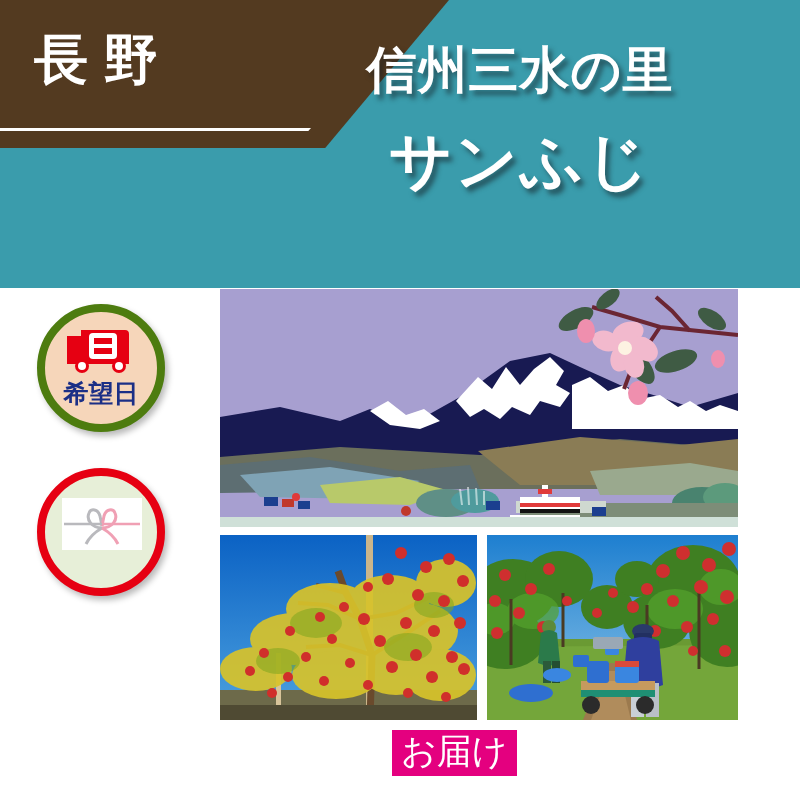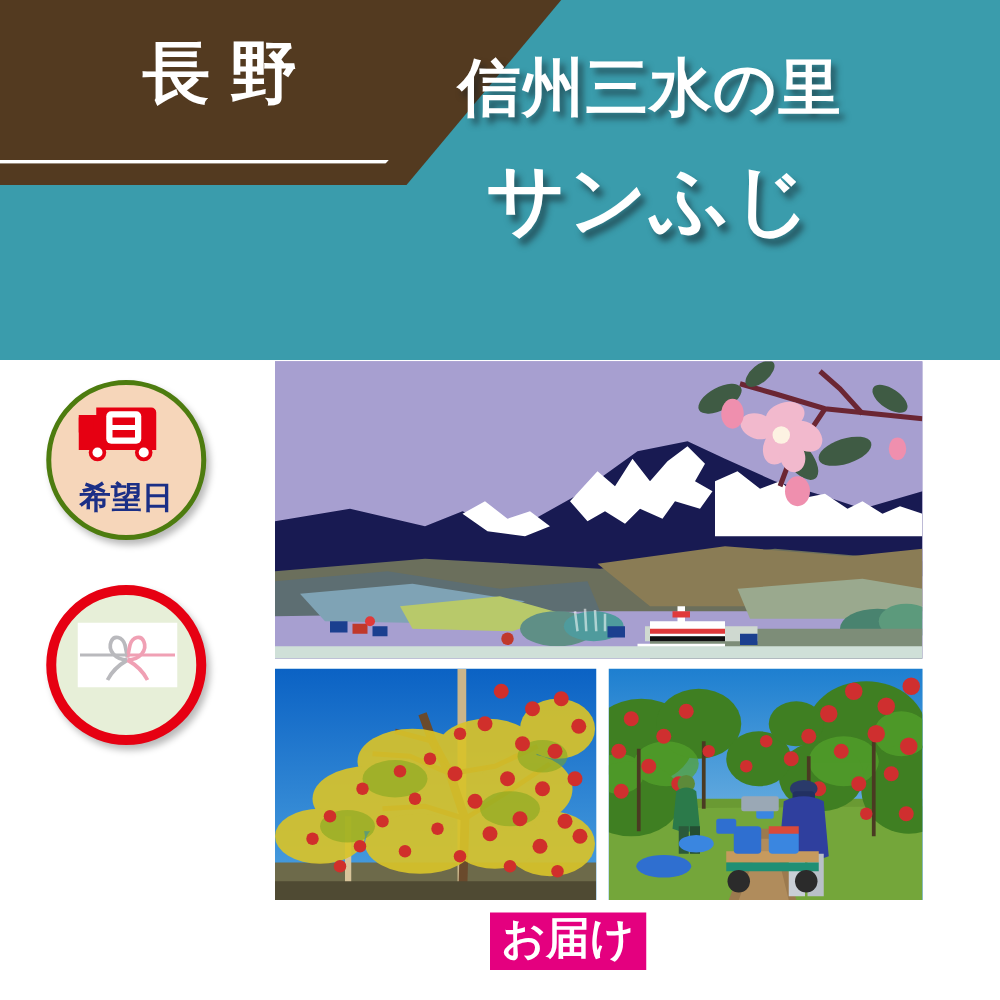--- a/index.html
+++ b/index.html
@@ -11,55 +11,55 @@
   .header{position:absolute;left:0;top:0;width:800px;height:288px;background:#3a9cac;}
   .pref-banner{position:absolute;left:-6px;top:-6px;width:460px;height:154px;
      background:#533a20;
      clip-path:polygon(0 0, 100% 0, 72% 100%, 0 100%);}
   .pref-banner-inner{position:absolute;left:-6px;top:-6px;width:448px;height:143px;
      border:3px solid #ffffff;box-sizing:border-box;
      clip-path:polygon(0 0, 100% 0, 71.5% 100%, 0 100%);
      background:transparent;}
   .pref-label{position:absolute;left:34px;top:32px;width:220px;
      font-size:54px;font-weight:bold;color:#ffffff;letter-spacing:16px;
-     line-height:1;text-align:right;}
+     line-height:1;text-align:left;}
 
   .title-wrap{position:absolute;left:250px;top:42px;width:540px;text-align:center;}
   .title-line1{font-size:50px;font-weight:bold;color:#ffffff;line-height:1.12;
      letter-spacing:1px;
      text-shadow:4px 5px 5px rgba(20,30,35,.55);}
   .title-line2{margin-top:29px;font-size:62px;font-weight:bold;color:#ffffff;
      line-height:1.1;letter-spacing:2px;
      text-shadow:4px 5px 5px rgba(20,30,35,.55);}
 
   
   .badge{position:absolute;border-radius:50%;box-sizing:border-box;
      box-shadow:3px 4px 6px rgba(0,0,0,.28);}
   .badge-date{left:37px;top:304px;width:128px;height:128px;
-     background:#f6d6ba;border:4px solid #4d7c0f;}
+     background:#f6d6ba;border:8px solid #4d7c0f;}
   .badge-noshi{left:37px;top:468px;width:128px;height:128px;
      background:#e7efd8;border:8px solid #e60012;}
   .badge-cap{position:absolute;left:0;right:0;text-align:center;
      font-size:25px;font-weight:bold;color:#1b2f86;letter-spacing:0px;}
   .badge-date .badge-cap{bottom:14px;}
   .badge-noshi .badge-cap{bottom:12px;font-size:27px;letter-spacing:3px;}
   .truck{position:absolute;left:20px;top:14px;width:76px;height:50px;}
   .noshi-img{position:absolute;left:17px;top:22px;width:80px;height:52px;}
 
   
   .main-pic{position:absolute;left:220px;top:289px;width:518px;height:238px;
      overflow:hidden;background:#a49ccd;}
   .photo-l{position:absolute;left:220px;top:535px;width:257px;height:185px;
      overflow:hidden;background:#1273c4;}
   .photo-r{position:absolute;left:487px;top:535px;width:251px;height:185px;
      overflow:hidden;background:#2a8ad0;}
 
   
   .deliv-tag{position:absolute;left:392px;top:730px;padding:3px 9px 6px 9px;
-     background:#e4007f;color:#ffffff;font-size:35px;font-weight:bold;
+     background:#e4007f;color:#ffffff;font-size:35px;font-weight:normal;
      line-height:1.05;letter-spacing:0px;}
   .deliv-date{position:absolute;left:518px;top:724px;color:#111111;
      font-size:49px;line-height:1.05;letter-spacing:0px;white-space:nowrap;}
 </style>
 </head>
 <body>
 
 <div class="page">
 
   <div class="header">

